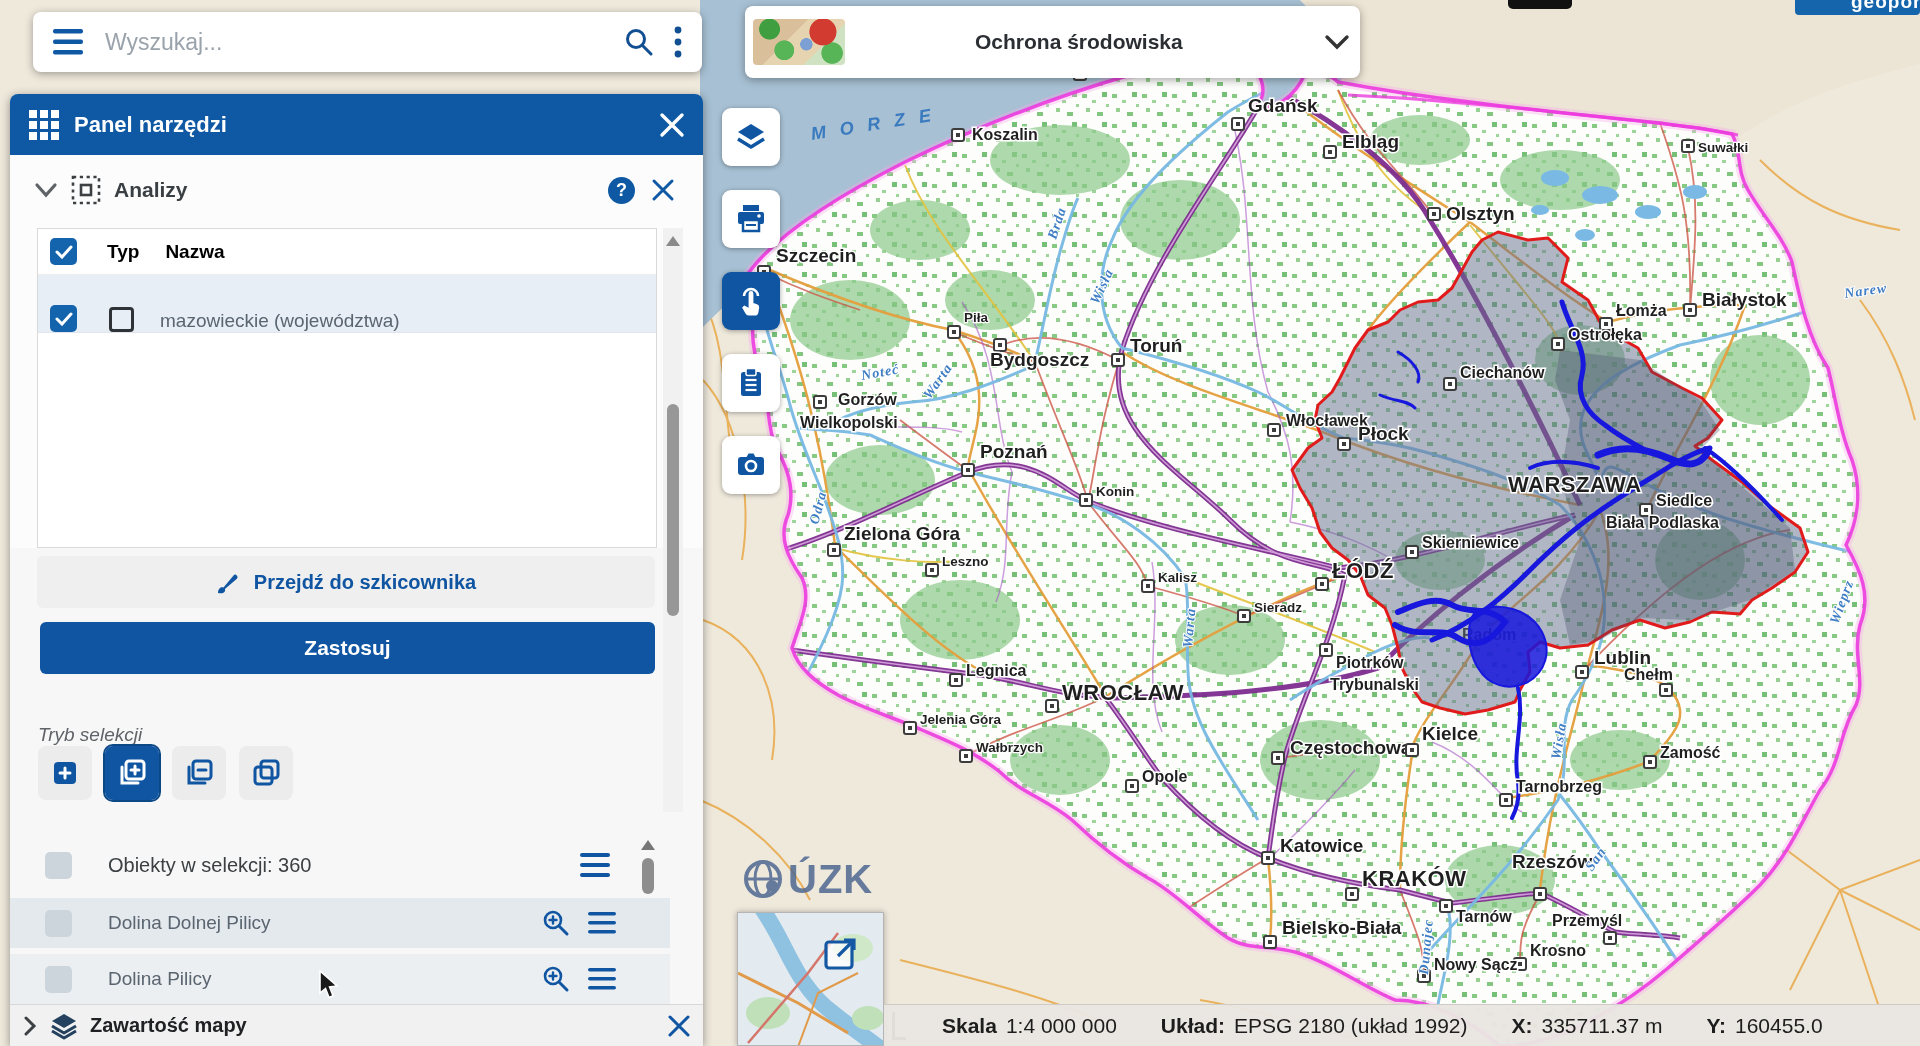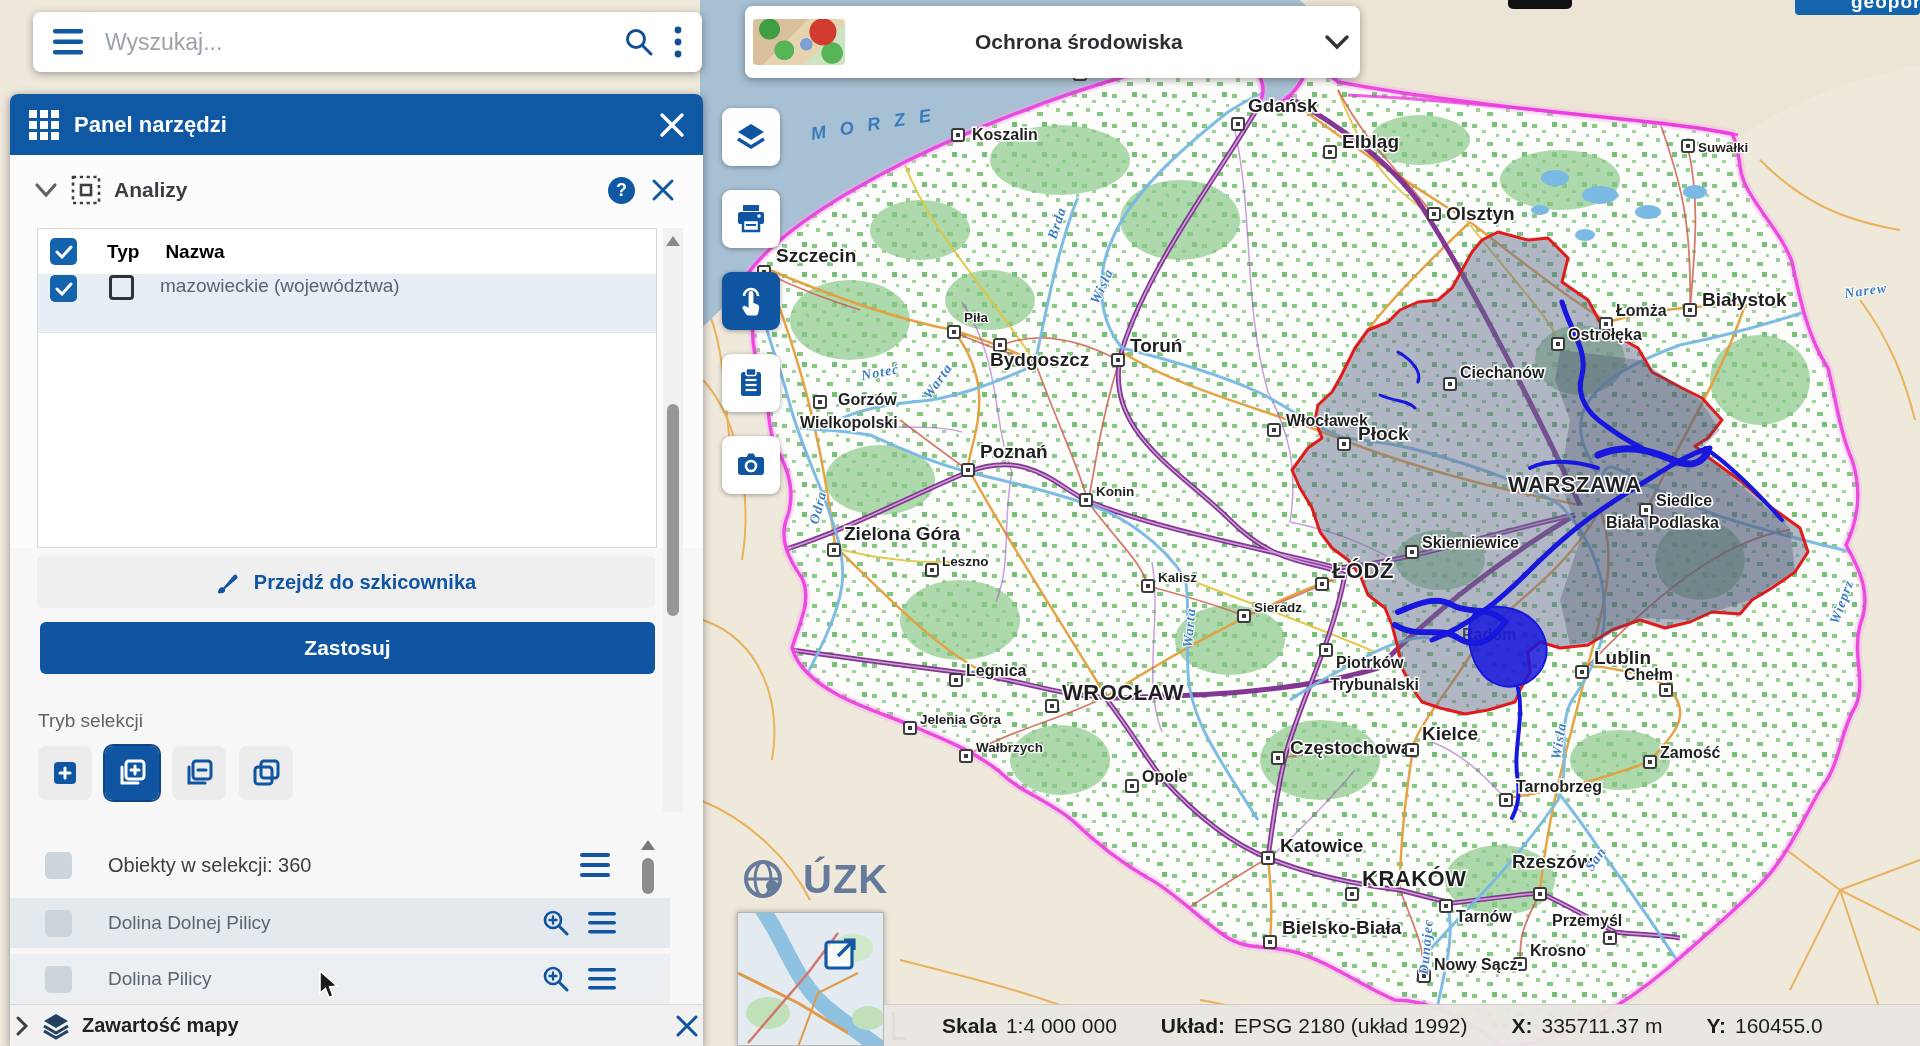--- a/index.html
+++ b/index.html
@@ -32,68 +32,68 @@
   .panel-title{color:#fff;font-size:22px;font-weight:700;margin-left:14px;}
   .tool-zone{position:absolute;left:0;top:61px;width:100%;height:393px;background:#fcfcfc;}
   .analizy-row{position:absolute;left:0;top:61px;width:100%;height:70px;display:flex;align-items:center;padding-left:24px;}
   .analizy-title{font-size:21px;font-weight:700;color:#3a3f44;margin-left:12px;}
   .help-dot{margin-left:auto;margin-right:16px;width:27px;height:27px;border-radius:50%;background:#0f59a4;color:#fff;
             font-size:18px;font-weight:700;display:flex;align-items:center;justify-content:center;}
   .analizy-close{margin-right:28px;}
   .list-box{position:absolute;left:27px;top:134px;width:620px;height:320px;background:#fff;border:1px solid #d9d9d9;}
   .lb-header{display:flex;align-items:center;height:46px;padding-left:12px;border-bottom:1px solid #ececec;}
   .col-label{font-size:19px;font-weight:700;color:#000000;}
-  .lb-row{display:flex;align-items:flex-start;height:58px;padding-left:12px;background:#e7eef6;border-bottom:1px solid #e0e6ec;}
+  .lb-row{display:flex;align-items:flex-end;height:58px;padding-left:12px;background:#e7eef6;border-bottom:1px solid #e0e6ec;}
   .row-name{font-size:19px;color:#5a6570;margin-left:26px;}
   .checkbox{width:27px;height:27px;border-radius:5px;background:#1463ad;display:flex;align-items:center;justify-content:center;flex:0 0 auto;}
   .checkbox.gray{background:#cdd5dc;}
   .type-glyph{width:25px;height:25px;border:3px solid #2f3338;border-radius:4px;margin-left:32px;flex:0 0 auto;}
   
   .v-scroll{position:absolute;left:653px;top:134px;width:20px;height:584px;background:#f1f1f1;}
   .v-scroll .up{position:absolute;top:8px;left:3px;width:0;height:0;border-left:7px solid transparent;border-right:7px solid transparent;border-bottom:10px solid #8a8a8a;}
   .v-scroll .thumb{position:absolute;left:4px;top:176px;width:12px;height:212px;background:#979797;border-radius:6px;}
   .mini-scroll{position:absolute;left:630px;top:746px;width:16px;height:216px;}
   .mini-scroll .up{position:absolute;top:0;left:1px;width:0;height:0;border-left:7px solid transparent;border-right:7px solid transparent;border-bottom:10px solid #777;}
   .mini-scroll .thumb{position:absolute;left:2px;top:18px;width:12px;height:36px;background:#8d8d8d;border-radius:6px;}
   .mini-scroll .down{position:absolute;bottom:4px;left:1px;width:0;height:0;border-left:7px solid transparent;border-right:7px solid transparent;border-top:10px solid #555;}
   
   .sketch-btn{position:absolute;left:27px;top:462px;width:618px;height:52px;background:#efefef;border:none;border-radius:6px;
               display:flex;align-items:center;justify-content:center;gap:12px;color:#0f55a2;font-size:20px;font-weight:700;
               font-family:"Liberation Sans",sans-serif;cursor:pointer;}
   .apply-btn{position:absolute;left:30px;top:528px;width:615px;height:52px;background:#0f55a2;border:none;border-radius:6px;
              color:#fff;font-size:21px;font-weight:700;font-family:"Liberation Sans",sans-serif;cursor:pointer;}
-  .sel-label{position:absolute;left:28px;top:616px;font-size:19px;color:#5f6368;}
+  .sel-label{position:absolute;left:28px;top:630px;font-size:19px;color:#5f6368;font-style:italic;}
   .mode-row{position:absolute;left:28px;top:652px;display:flex;gap:13px;}
   .mode-btn{width:54px;height:54px;border-radius:8px;background:#ececec;border:none;display:flex;align-items:center;justify-content:center;cursor:pointer;}
   .mode-btn svg{stroke:#0f55a2;fill:none;}
   .mode-btn .fillpart{fill:#0f55a2;stroke:none;}
   .mode-btn.active{background:#0f55a2;outline:2px solid #0c4886;}
   .mode-btn.active svg{stroke:#fff;}
   
   .obj-row{position:absolute;left:0;width:660px;display:flex;align-items:center;padding-left:35px;}
   .obj-header{top:744px;height:54px;}
   .obj-item1{top:804px;height:50px;background:#e4e9ee;}
   .obj-item2{top:860px;height:50px;background:#eceff2;}
   .obj-title{font-size:20px;font-weight:400;color:#3c4043;margin-left:36px;}
   .obj-name{font-size:19px;color:#5a6570;margin-left:36px;}
   .row-icons{position:absolute;left:532px;display:flex;gap:18px;align-items:center;}
   .row-icons.hdr{left:570px;}
   
   .contents-bar{position:absolute;left:0;bottom:0;width:693px;height:42px;background:#f1f1f1;border-top:1px solid #d8d8d8;
-                display:flex;align-items:center;padding:0 4px;}
+                display:flex;align-items:center;padding:0 12px;}
   .contents-label{font-size:20px;font-weight:700;color:#202124;margin-left:12px;}
   
   .map-tools{position:absolute;left:722px;top:108px;display:flex;flex-direction:column;gap:24px;}
   .tool-btn{width:58px;height:58px;border-radius:9px;background:#fff;border:none;box-shadow:0 1px 5px rgba(0,0,0,.35);
             display:flex;align-items:center;justify-content:center;cursor:pointer;}
   .tool-btn.active{background:#0f55a2;}
   .brand-chip{position:absolute;left:1795px;top:0;width:125px;height:15px;background:#1565ad;border-radius:0 0 4px 4px;overflow:hidden;padding-left:48px;}
   .brand-chip span{position:relative;top:-9px;left:8px;color:#fff;font-size:19px;font-weight:700;letter-spacing:1px;}
   .black-pill{position:absolute;left:1508px;top:0;width:64px;height:9px;background:#111;border-radius:0 0 5px 5px;}
-  .watermark{position:absolute;left:740px;top:856px;display:flex;align-items:center;gap:17px;opacity:.82;justify-content:flex-end;}
+  .watermark{position:absolute;left:740px;top:856px;display:flex;align-items:center;gap:2px;opacity:.82;justify-content:flex-end;}
   .watermark span{font-size:40px;font-weight:800;color:#49648f;letter-spacing:1px;}
   .minimap{position:absolute;left:737px;top:912px;width:147px;height:134px;border:1px solid #b5b5b5;background:#dce7ee;overflow:hidden;box-shadow:0 0 6px rgba(0,0,0,.3);}
   .expand-ic{position:absolute;right:20px;top:18px;}
   
   .statusbar{position:absolute;left:884px;top:1004px;width:1040px;height:42px;background:rgba(233,230,226,.96);
              border-top:1px solid #cfccc8;display:flex;align-items:center;padding-left:58px;gap:44px;font-size:21px;color:#1d1d1d;white-space:nowrap;}
   .statusbar b{margin-right:9px;}
   .scale-tick{position:absolute;left:892px;top:1012px;width:14px;height:28px;border-left:3px solid #111;border-bottom:3px solid #111;}
   .cursor{position:absolute;left:308px;top:876px;}
   

